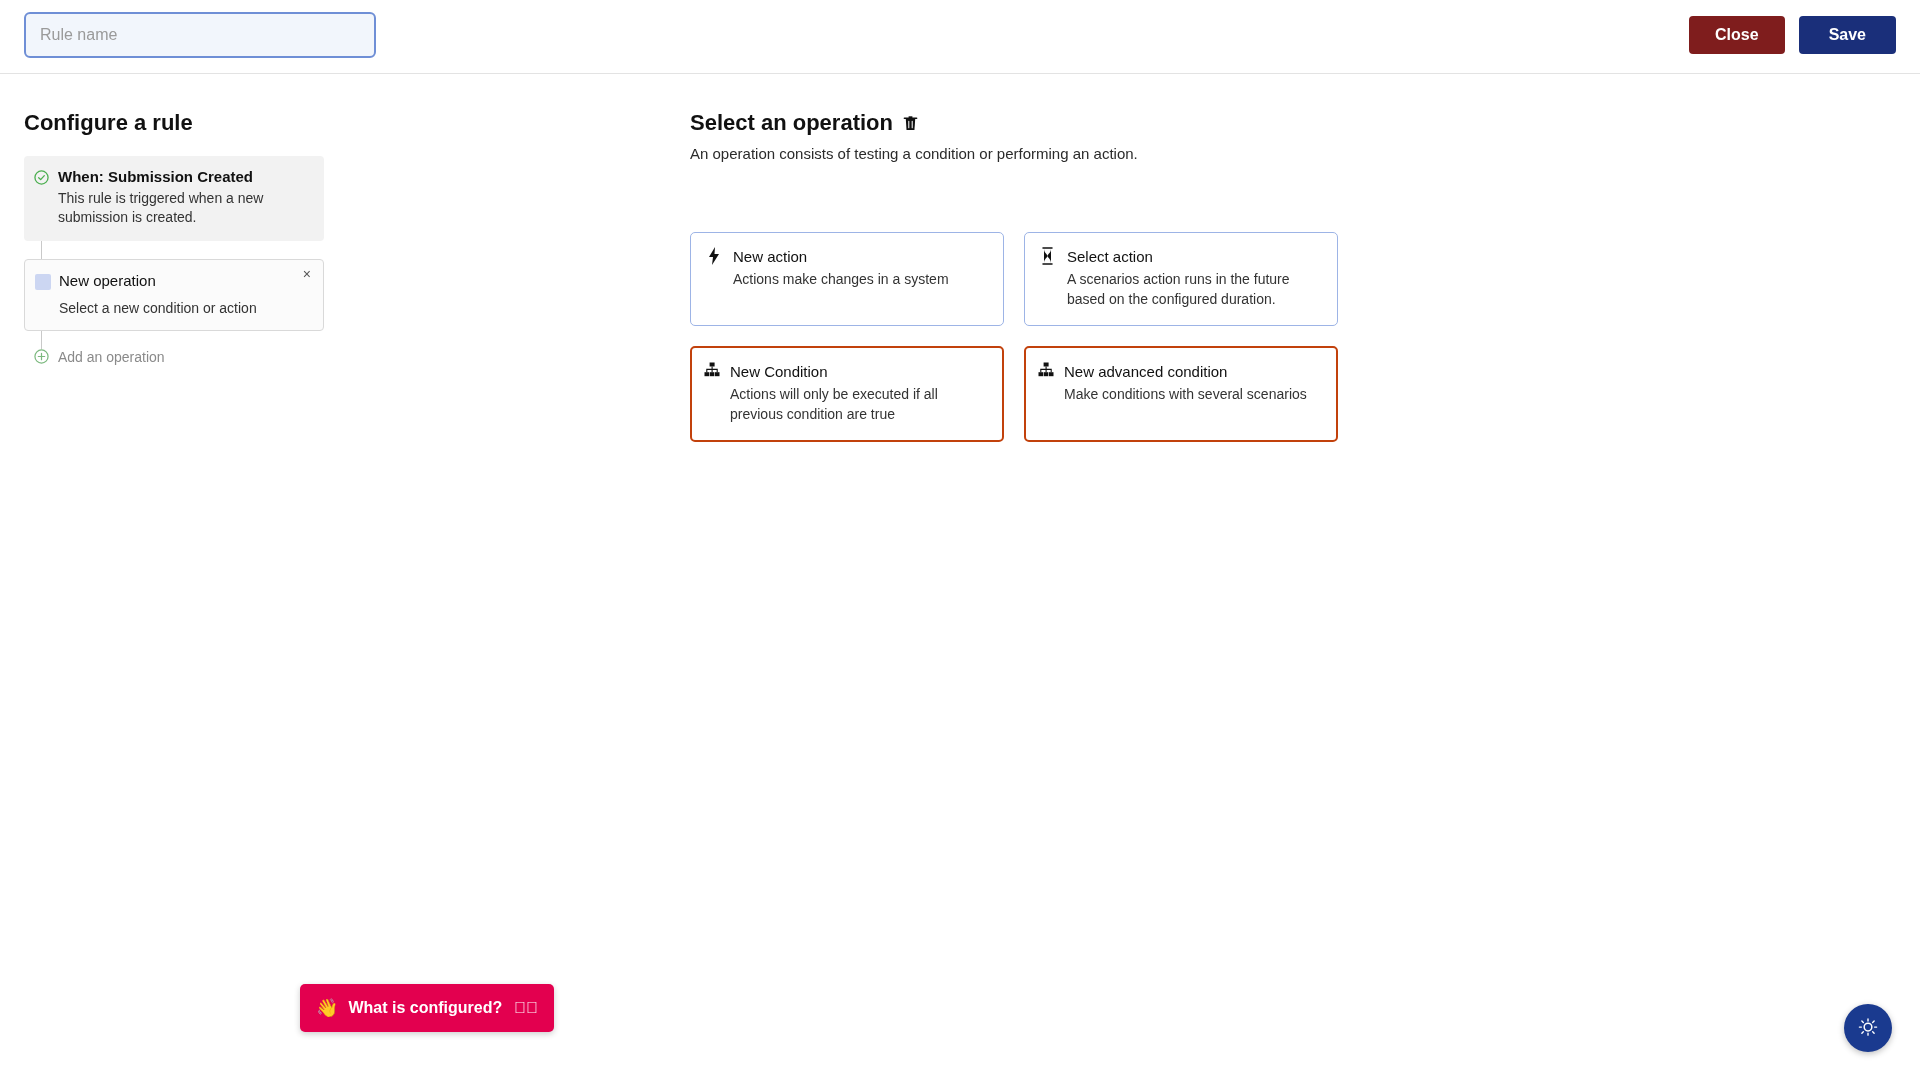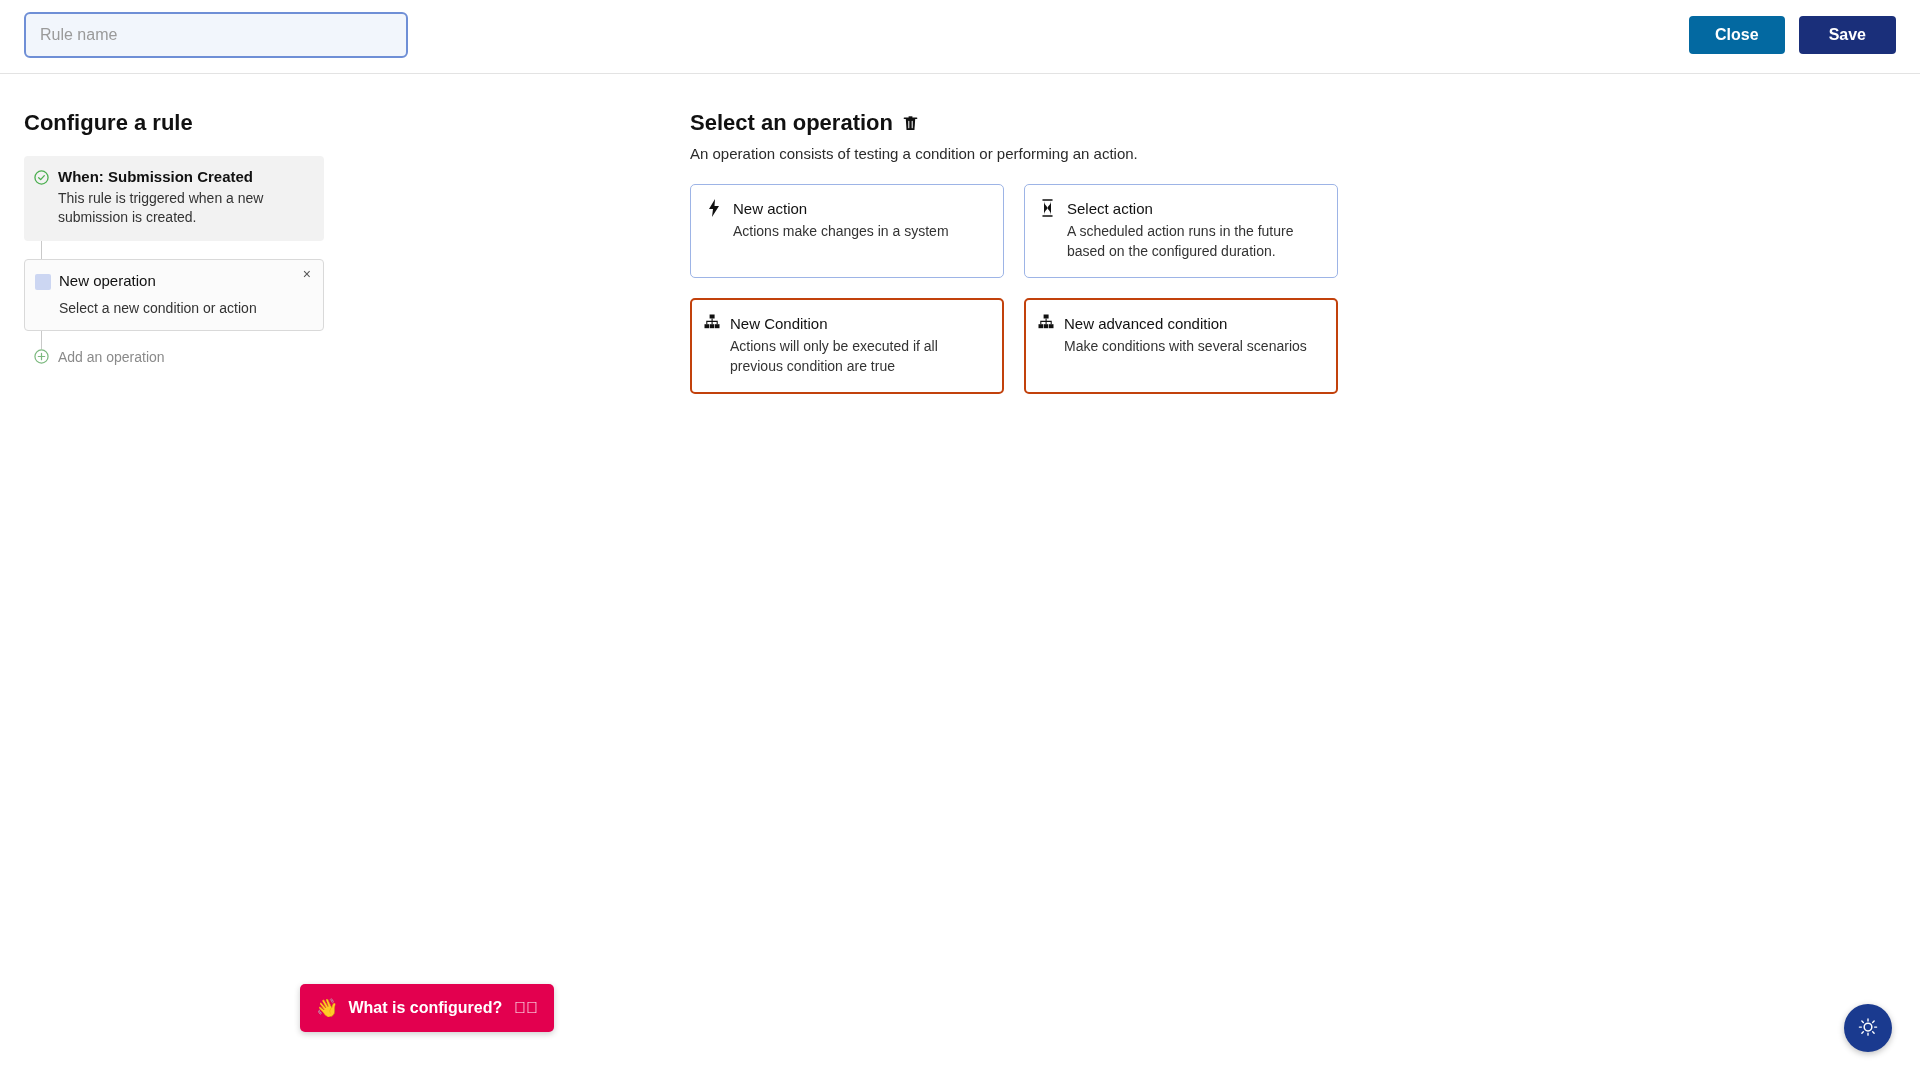--- a/index.html
+++ b/index.html
@@ -17,21 +17,21 @@
   
   .topbar {
     position: relative;
     height: 74px;
     border-bottom: 1px solid #e3e3e3;
   }
   .rule-name-input {
     position: absolute;
     left: 24px;
     top: 12px;
-    width: 384px;
+    width: 352px;
     height: 46px;
     border: 2px solid #6f8fd6;
     border-radius: 6px;
     background: #f2f6fc;
     padding: 0 14px;
     font-size: 16px;
     font-family: "Liberation Sans", sans-serif;
     color: #1b1b1b;
     outline: none;
   }
@@ -49,21 +49,21 @@
     border-radius: 4px;
     height: 38px;
     padding: 0 26px;
     font-size: 16px;
     font-weight: bold;
     font-family: "Liberation Sans", sans-serif;
     color: #ffffff;
     cursor: pointer;
     line-height: 38px;
   }
-  .btn-close { background: #0369a1; }
+  .btn-close { background: #7f1d1d; }
   .btn-save { background: #1a2f7a; padding: 0 30px; }
 
   
   .main {
     position: relative;
     height: 1006px;
   }
 
   
   .left-col {
@@ -206,21 +206,21 @@
     gap: 20px 20px;
   }
   .op-card {
     border-radius: 5px;
     background: #ffffff;
     padding: 14px 16px 16px 16px;
     position: relative;
     cursor: pointer;
     min-height: 88px;
   }
-  .op-card.blue { border: 1px solid #9db4e6; }
+  .op-card.blue { border: 1px solid #9db4e6; margin-top: 48px; }
   .op-card.orange { border: 2px solid #c2410c; padding-left: 12px; }
   .op-card-head {
     display: flex;
     align-items: center;
     gap: 10px;
     margin-bottom: 5px;
   }
   .op-card-title {
     font-size: 15px;
     color: #111111;
@@ -356,21 +356,21 @@
         <div class="op-card-head">
           <span class="op-icon">
             <svg width="13" height="18" viewBox="0 0 13 18">
               <path d="M2 1 H11 M2 17 H11" stroke="#111" stroke-width="1.5" stroke-linecap="round"></path>
               <path d="M3 1.8 C3 6 6.5 7.5 6.5 9 C6.5 10.5 3 12 3 16.2 Z" fill="#111"></path>
               <path d="M10 1.8 C10 6 6.5 7.5 6.5 9 C6.5 10.5 10 12 10 16.2 Z" fill="#111"></path>
             </svg>
           </span>
           <span class="op-card-title">Select action</span>
         </div>
-        <p class="op-card-desc">A scheduled action runs in the future based on the configured duration.</p>
+        <p class="op-card-desc">A scenarios action runs in the future based on the configured duration.</p>
       </div>
 
       <div class="op-card orange">
         <div class="op-card-head">
           <span class="op-icon">
             <svg width="16" height="15" viewBox="0 0 16 15">
               <rect x="5.6" y="0.5" width="5" height="4" fill="#111"></rect>
               <rect x="0.5" y="10.2" width="4.6" height="4" fill="#111"></rect>
               <rect x="5.7" y="10.2" width="4.6" height="4" fill="#111"></rect>
               <rect x="10.9" y="10.2" width="4.6" height="4" fill="#111"></rect>

